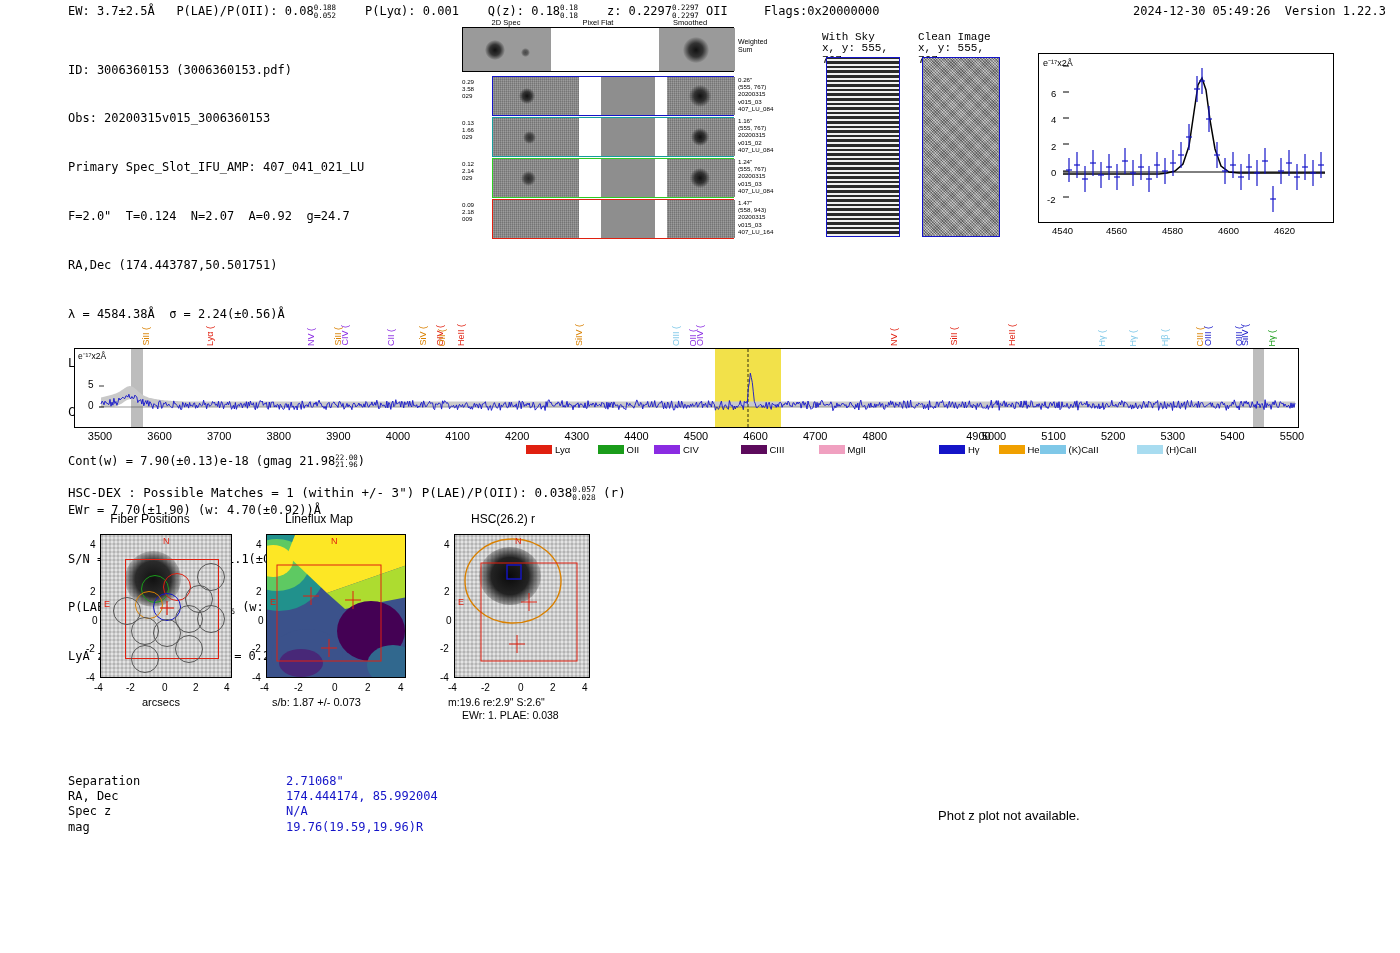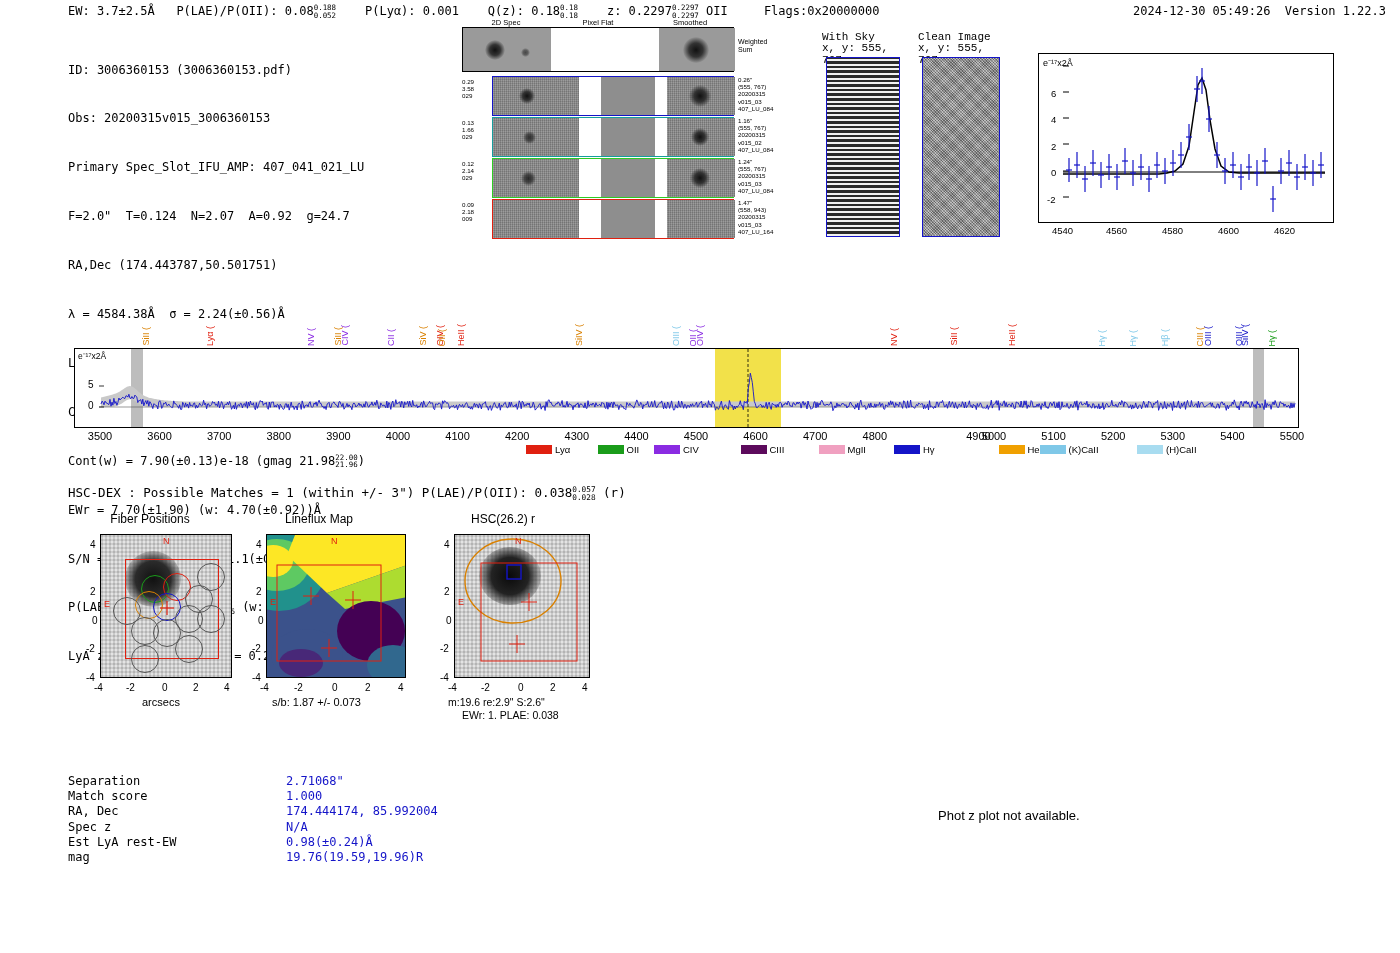--- a/index.html
+++ b/index.html
@@ -425,21 +425,21 @@
     <span style="left: 1158.4px;">5400</span>
     <span style="left: 1218px;">5500</span>
   </div>
 
 <div id="legend">
     <span class="le" style="left: 452px;"><span class="sw" style="background: rgb(224, 32, 16);"></span><span>Lyα</span></span>
     <span class="le" style="left: 523.5px;"><span class="sw" style="background: rgb(26, 156, 26);"></span><span>OII</span></span>
     <span class="le" style="left: 580px;"><span class="sw" style="background: rgb(138, 43, 226);"></span><span>CIV</span></span>
     <span class="le" style="left: 666.5px;"><span class="sw" style="background: rgb(92, 10, 92);"></span><span>CIII</span></span>
     <span class="le" style="left: 744.5px;"><span class="sw" style="background: rgb(240, 160, 192);"></span><span>MgII</span></span>
-    <span class="le" style="left: 820px;"><span class="sw" style="background: rgb(20, 20, 200);"></span><span>Hγ</span></span>
+    <span class="le" style="left: 865px;"><span class="sw" style="background: rgb(20, 20, 200);"></span><span>Hγ</span></span>
     <span class="le" style="left: 887.5px; padding-left: 37px;"><span class="sw" style="background: rgb(240, 160, 0);"></span><span>HeII</span></span>
     <span class="le" style="left: 965.5px;"><span class="sw" style="background: rgb(127, 200, 232);"></span><span>(K)CaII</span></span>
     <span class="le" style="left: 1063px;"><span class="sw" style="background: rgb(168, 220, 240);"></span><span>(H)CaII</span></span>
   </div>
 
 <div class="abs mono" id="hscdex">
   <span>HSC-DEX : Possible Matches = 1 (within +/- 3")  P(LAE)/P(OII): 0.038</span><span class="fr"><span>0.057</span><span>0.028</span></span>
   <span>(r)</span>
 </div>
 
@@ -561,20 +561,18 @@
   <div class="tk" style="left:71px;top:170px;">-2</div>
   <div class="tk" style="left:108px;top:170px;">0</div>
   <div class="tk" style="left:140px;top:170px;">2</div>
   <div class="tk" style="left:172px;top:170px;">4</div>
   <div class="tk" style="left:38px;top:184px;font-size:10.5px;">m:19.6 re:2.9"  S:2.6"</div>
   <div class="tk" style="left:52px;top:197px;font-size:10.5px;">EWr: 1. PLAE: 0.038</div>
 </div>
 
 <div class="abs mono" id="btab">
     <div class="row"><span class="k">Separation</span><span class="v" style="color: rgb(20, 20, 200);">2.71068"</span></div>
-    <div class="row"><span class="k">Match score</span><span class="v" style="color: rgb(20, 20, 200);">1.000</span></div>
     <div class="row"><span class="k">RA, Dec</span><span class="v" style="color: rgb(20, 20, 200);">174.444174, 85.992004</span></div>
     <div class="row"><span class="k">Spec z</span><span class="v" style="color: rgb(20, 20, 200);">N/A</span></div>
-    <div class="row"><span class="k">Est LyA rest-EW</span><span class="v" style="color: rgb(20, 20, 200);">0.98(±0.24)Å</span></div>
     <div class="row"><span class="k">mag</span><span class="v" style="color: rgb(20, 20, 200);">19.76(19.59,19.96)R</span></div>
   </div>
 
 <div class="abs" id="photoz">Phot z plot not available.</div>
 
 </body></html>

